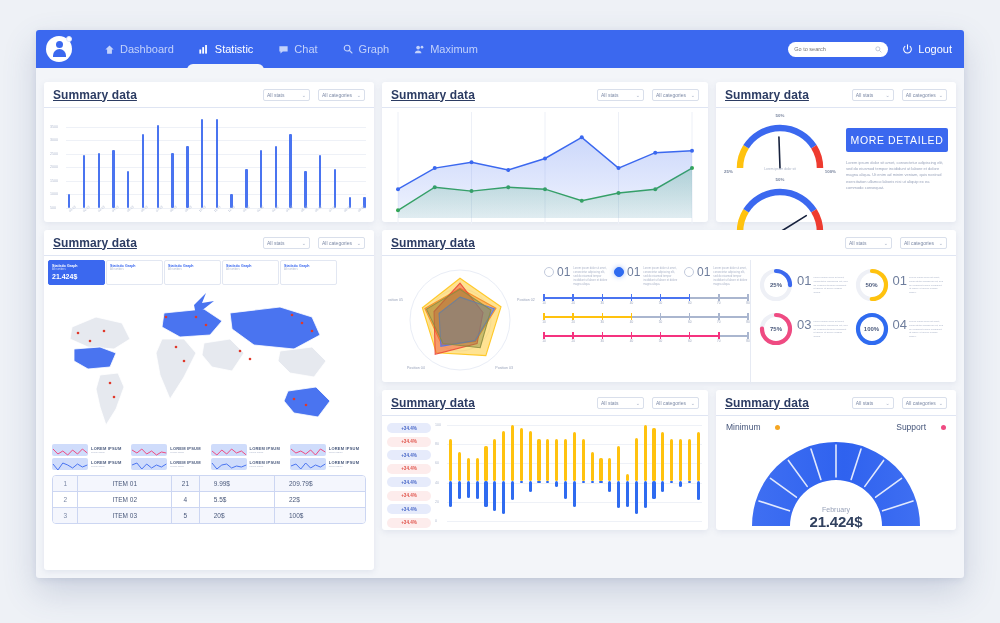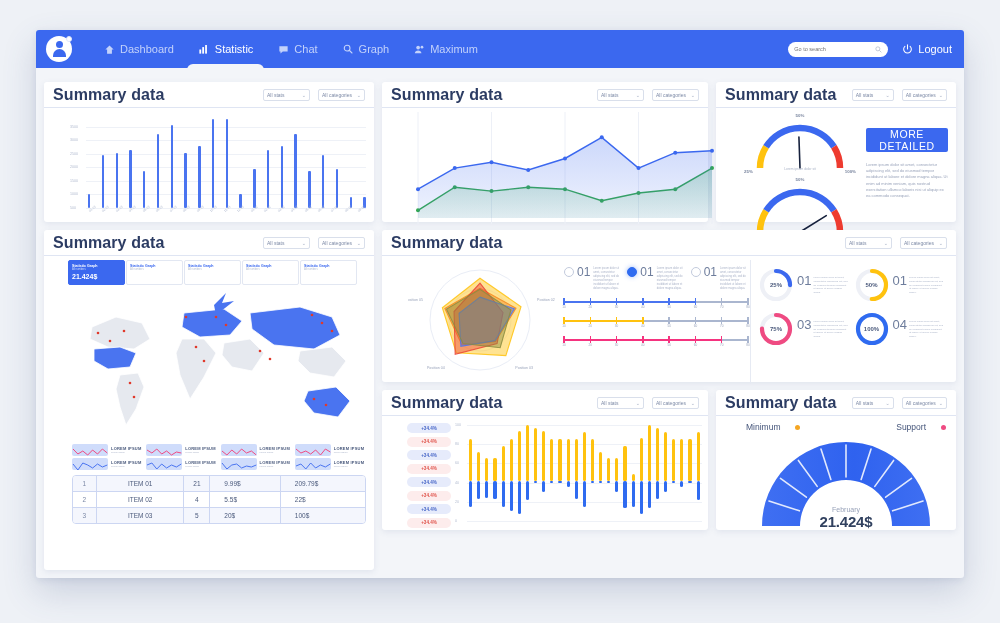--- a/index.html
+++ b/index.html
@@ -62,30 +62,30 @@
 
   
   .card {
     position: absolute; background: #fff; border-radius: 3px;
     box-shadow: 0 2px 6px rgba(70,90,140,.10);
   }
   .chead {
     height: 26px; display: flex; align-items: center;
     padding: 0 9px; border-bottom: 1px solid #dfe5f3;
   }
-  .ctitle { font-size: 16px; color: #2c3c63; font-weight: 600; letter-spacing: .1px; }
+  .ctitle { font-size: 12px; color: #2c3c63; font-weight: 600; letter-spacing: .1px; text-decoration: underline; }
   .selects { margin-left: auto; display: flex; gap: 8px; }
   .sel {
     height: 12px; min-width: 47px; border: 1px solid #d9dfeb; border-radius: 2px;
     background: #fff; display: flex; align-items: center; padding: 0 3px; gap: 3px;
   }
   .sel span { font-size: 5px; color: #7d8aa6; white-space: nowrap; }
   .sel .cv { margin-left: auto; font-size: 5px; color: #9aa5bd; }
 
-  .cbody { position: relative; margin-left: 20px; }
+  .cbody { position: relative; }
 
   
   .bar1-wrap { position: relative; height: 110px; margin: 6px 6px 0 6px; }
   .ytick { position: absolute; left: 0; font-size: 3.6px; color: #b2bbd0; transform: translateY(-50%); }
   .gl { position: absolute; left: 16px; right: 2px; height: 1px; background: #eef1f7; }
   .bars1 { position: absolute; left: 18px; right: 2px; top: 2px; bottom: 16px; display: flex; align-items: flex-end; justify-content: space-between; }
   .bars1 .b { width: 2.4px; background: #4a74f0; border-radius: 1px; }
   .xlabels1 { position: absolute; left: 18px; right: 2px; bottom: 0; height: 16px; display: flex; justify-content: space-between; }
   .xlabels1 span { font-size: 3.3px; color: #b2bbd0; transform: rotate(-42deg); transform-origin: left top; white-space: nowrap; margin-top: 2px; }
 

